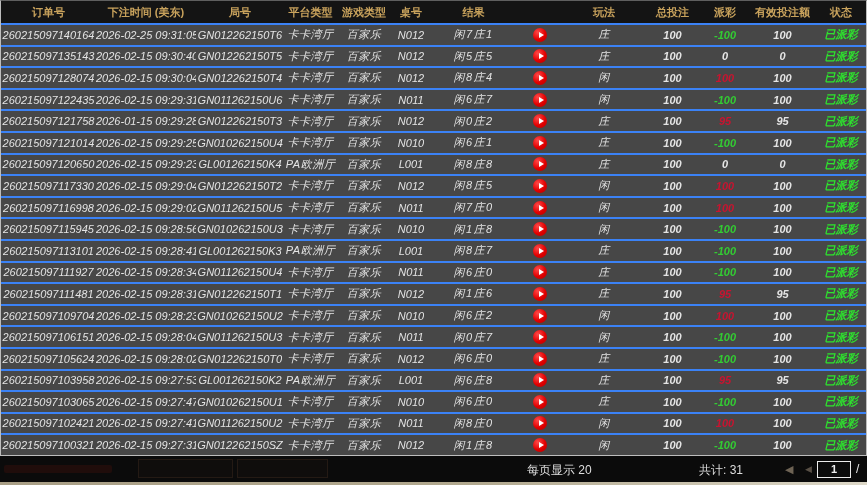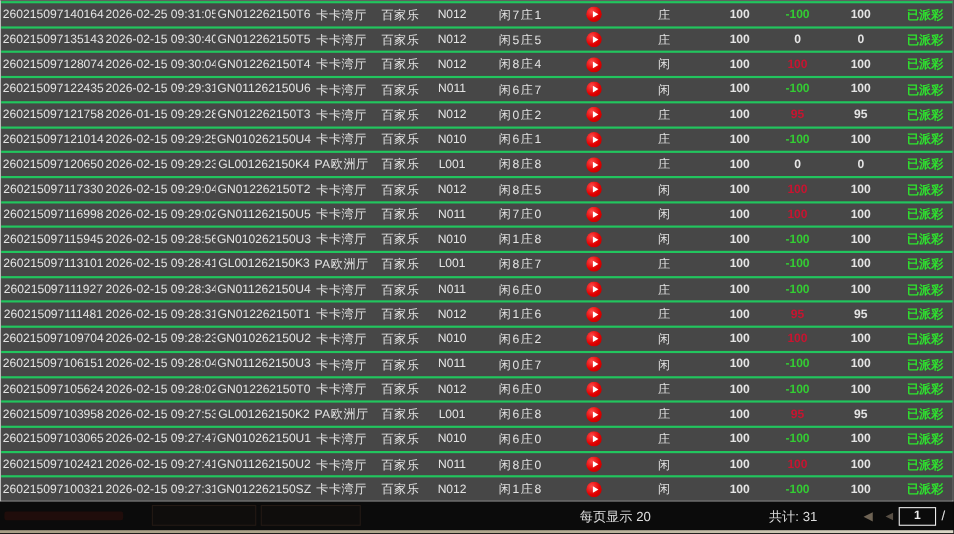--- a/index.html
+++ b/index.html
@@ -15,21 +15,21 @@
     display:flex; flex-direction:column;
     background:#474747;
     border:1px solid #bdbdbd; border-top-color:#5f5f5f;
   }
   .grid {
     display:grid;
     grid-template-columns:95px 100px 88px 53px 54px 40px 85px 48px 80px 57px 48px 67px 1fr;
     align-items:center;
   }
   .header-row { flex:none; height:22px; background:#141414; }
-  .row { flex:1; border-top:2px solid #22c55e; background:#474747; }
+  .row { flex:1; border-top:2px solid #3b82f6; background:#474747;font-style:italic; }
   .cell { text-align:center; font-size:11px; color:#e4e4e4; white-space:nowrap; overflow:hidden; }
   .th { color:#c8a25c; font-weight:bold; }
   .mono-num { font-size:11px; }
   .cn { letter-spacing:0.5px; }
   .result-text { letter-spacing:1.5px; }
   .num { font-weight:bold; }
   .payout-cell.neg { color:#33cc33; }
   .payout-cell.pos { color:#c81430; }
   .payout-cell.zero { color:#e8e8e8; }
   .status-cell { color:#2ee22e; font-weight:bold; }
@@ -70,20 +70,35 @@
   }
   .page-sep { position:absolute; left:856px; top:6px; color:#e8e8e8; font-size:12px; }
 </style>
 </head>
 <body>
 
 <div class="screen">
 
   <div class="table-frame">
 
+    <div class="header-row grid">
+      <div class="cell th">订单号</div>
+      <div class="cell th">下注时间 (美东)</div>
+      <div class="cell th">局号</div>
+      <div class="cell th">平台类型</div>
+      <div class="cell th">游戏类型</div>
+      <div class="cell th">桌号</div>
+      <div class="cell th">结果</div>
+      <div class="cell th"></div>
+      <div class="cell th">玩法</div>
+      <div class="cell th">总投注</div>
+      <div class="cell th">派彩</div>
+      <div class="cell th">有效投注额</div>
+      <div class="cell th">状态</div>
+    </div>
 
     <div id="rows-container" style="display:contents;">
       <div class="row grid">
         <div class="cell mono-num">260215097140164</div>
         <div class="cell mono-num">2026-02-25 09:31:05</div>
         <div class="cell mono-num">GN012262150T6</div>
         <div class="cell cn">卡卡湾厅</div>
         <div class="cell cn">百家乐</div>
         <div class="cell">N012</div>
         <div class="cell result-text">闲7庄1</div>

